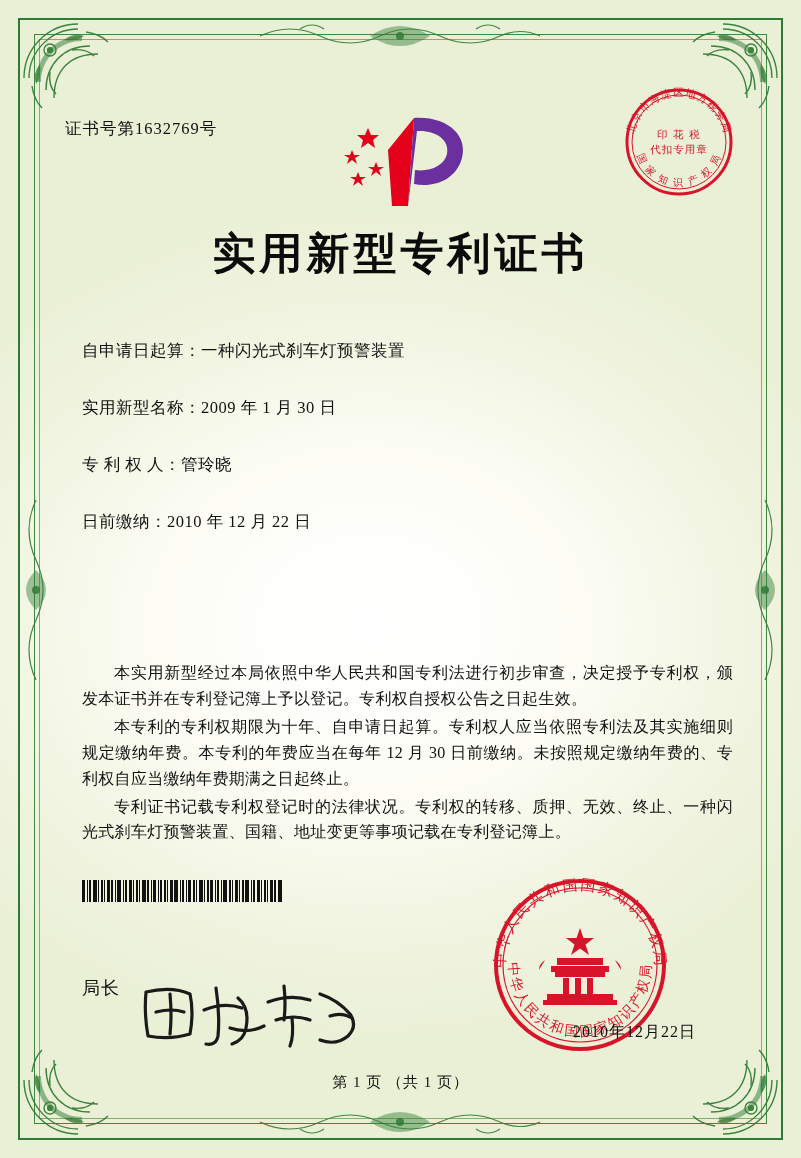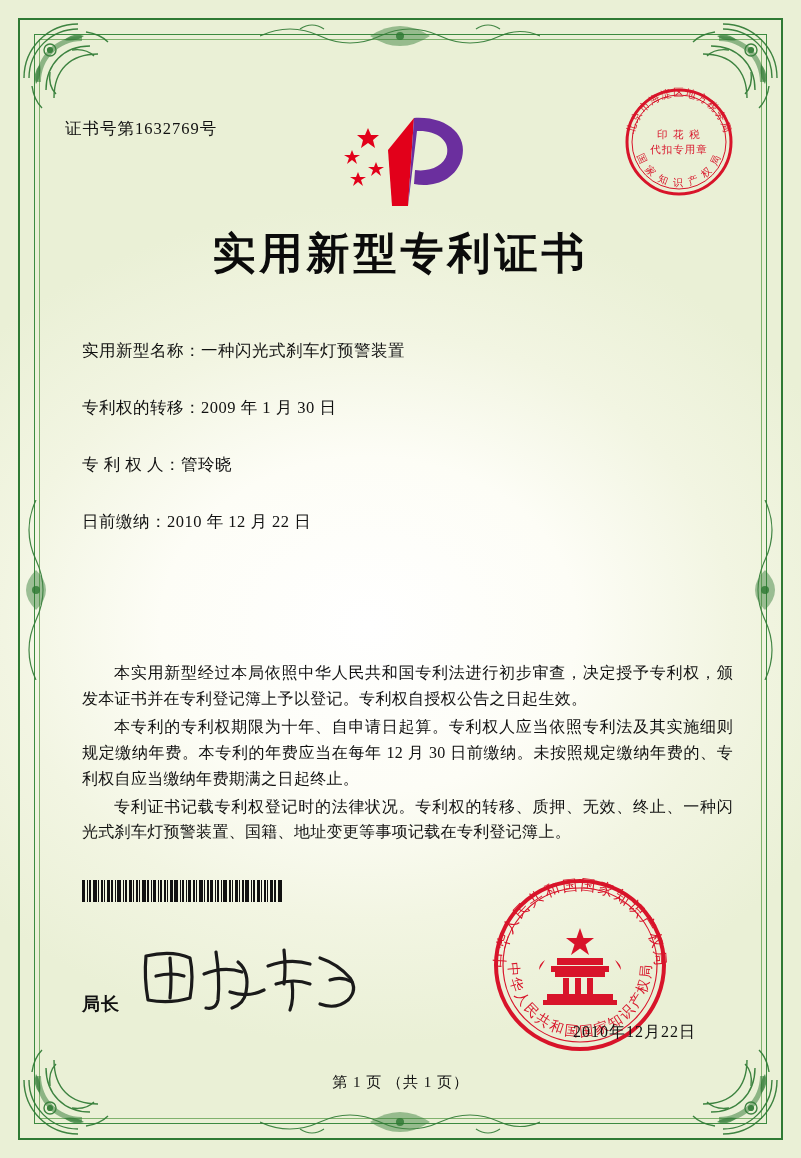--- a/index.html
+++ b/index.html
@@ -165,24 +165,23 @@
     display: block;
     background: #111;
     height: 100%;
     margin-right: 1.5px;
   }
 
   
   .sig-row {
     position: absolute;
     left: 22px;
-    top: 880px;
+    top: 916px;
     display: flex;
-    align-items: flex-end;
-    font-weight: bold;
+    align-items: flex-start;
   }
   .sig-label {
     font-size: 18px;
     color: #111;
     margin-right: 14px;
     letter-spacing: 1px;
   }
   .signature {
     width: 240px;
     height: 76px;
@@ -365,24 +364,24 @@
         </text>
         <text x="64" y="60" font-size="10.5" fill="#d8142a" text-anchor="middle" font-family="'Liberation Serif',serif" letter-spacing="1.5">印 花 税</text>
         <text x="64" y="75" font-size="10.5" fill="#d8142a" text-anchor="middle" font-family="'Liberation Serif',serif" letter-spacing="1">代扣专用章</text>
       </svg>
     </div>
 
     <div class="title">实用新型专利证书</div>
 
     <div class="fields">
       <div class="field">
-        <span class="label">实用新型名称：</span><span class="value">一种闪光式刹车灯预警装置</span>
+        <span class="label">自申请日起算：</span><span class="value">一种闪光式刹车灯预警装置</span>
       </div>
       <div class="field">
-        <span class="label">专利权的转移：</span><span class="value">2009 年 1 月 30 日</span>
+        <span class="label">实用新型名称：</span><span class="value">2009 年 1 月 30 日</span>
       </div>
       <div class="field">
         <span class="label">专 利 权 人：</span><span class="value">管玲晓</span>
       </div>
       <div class="field">
         <span class="label">日前缴纳：</span><span class="value">2010 年 12 月 22 日</span>
       </div>
     </div>
 
     <div class="body-text">

